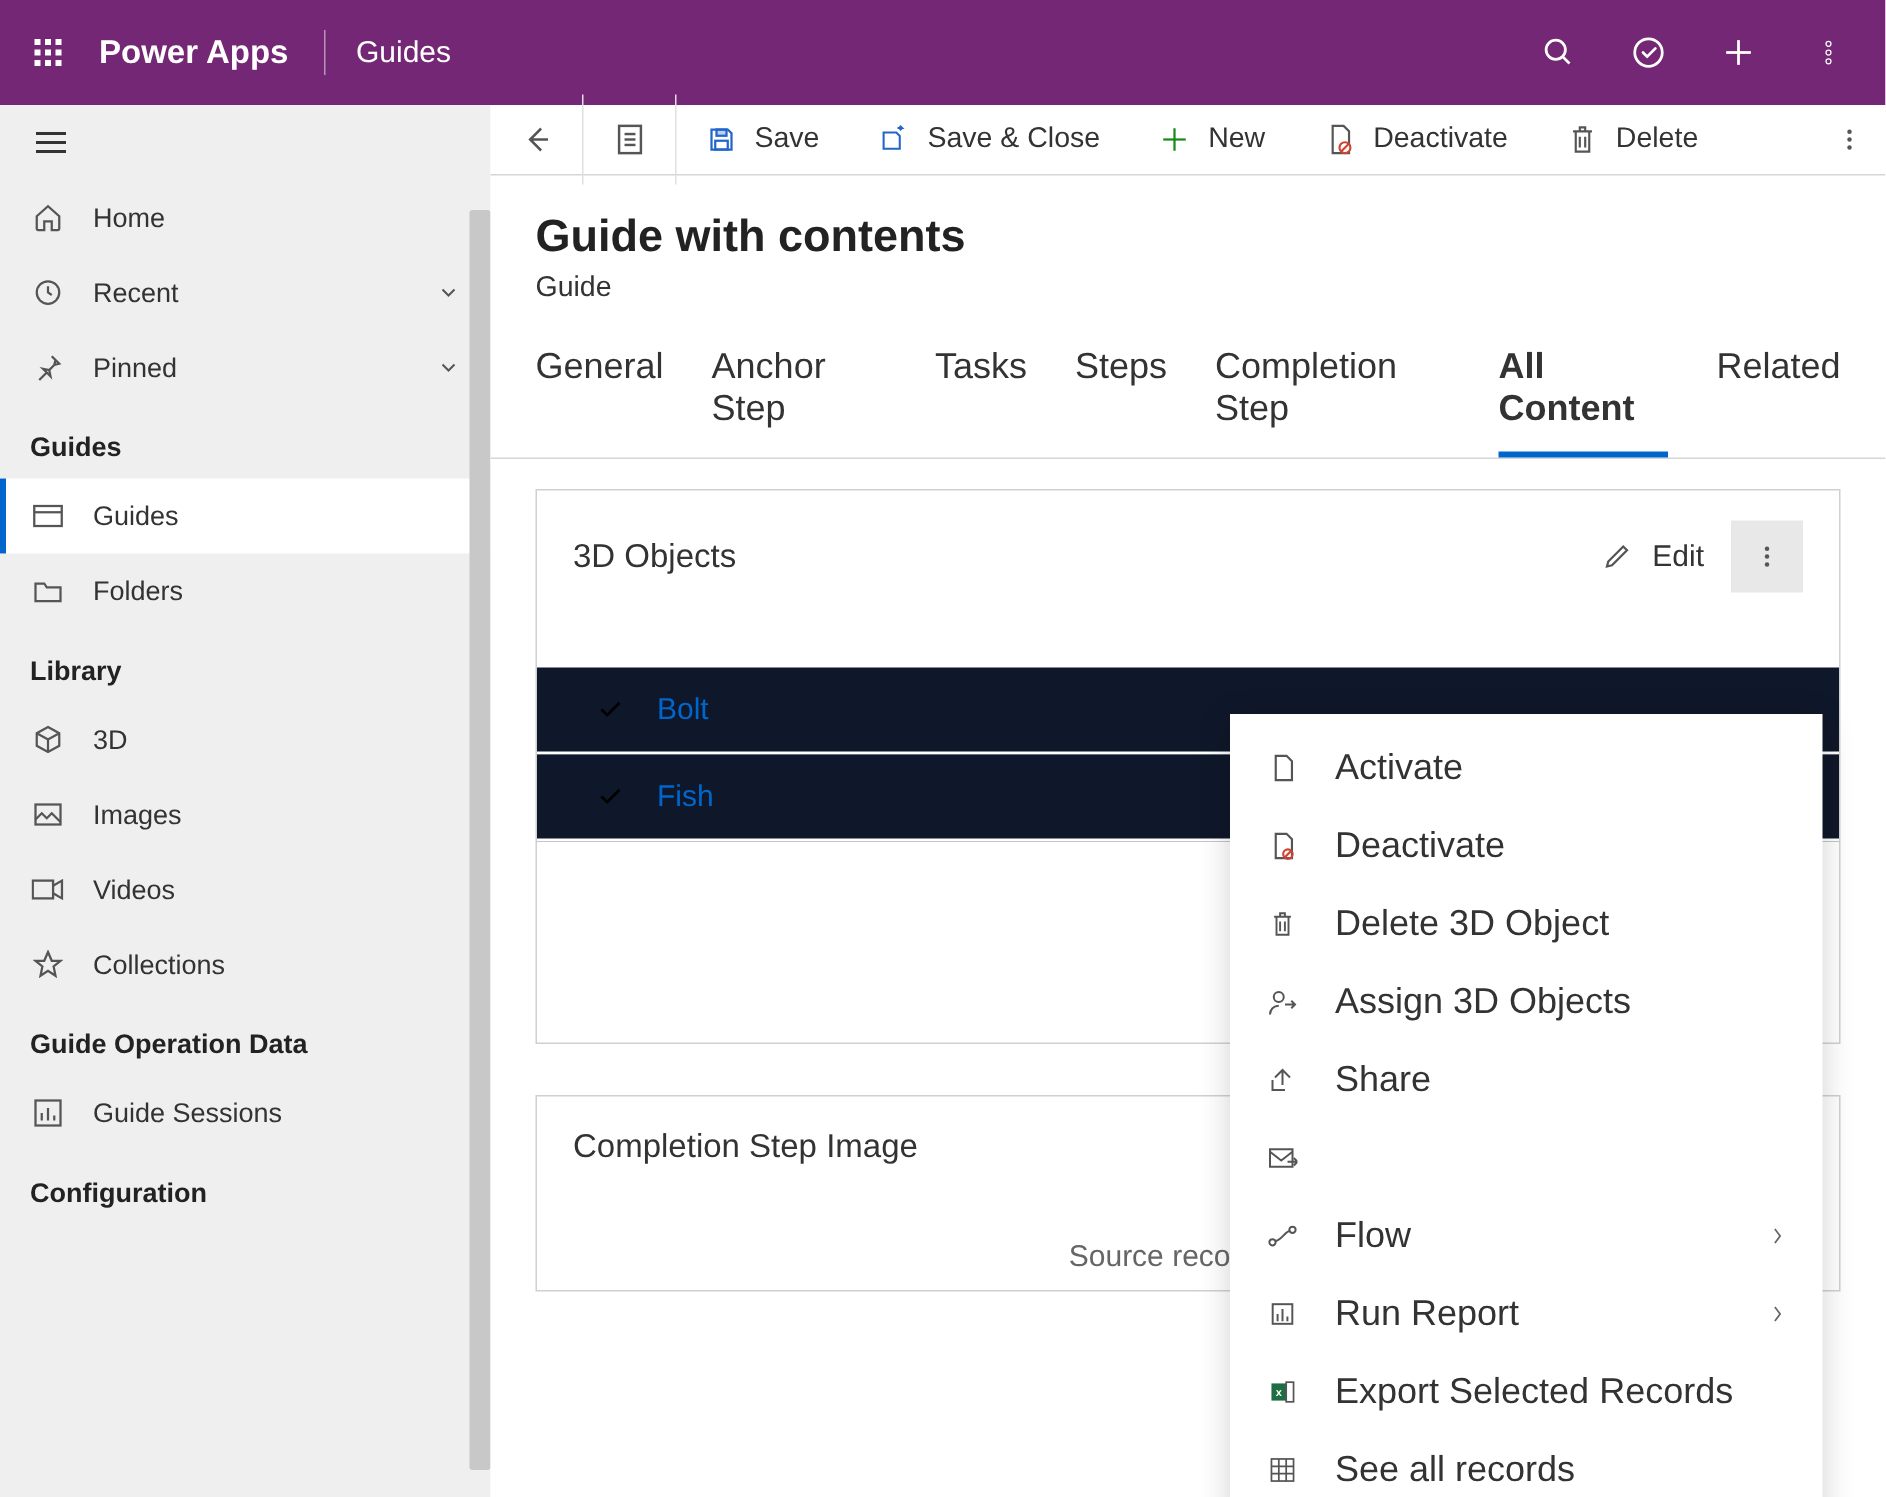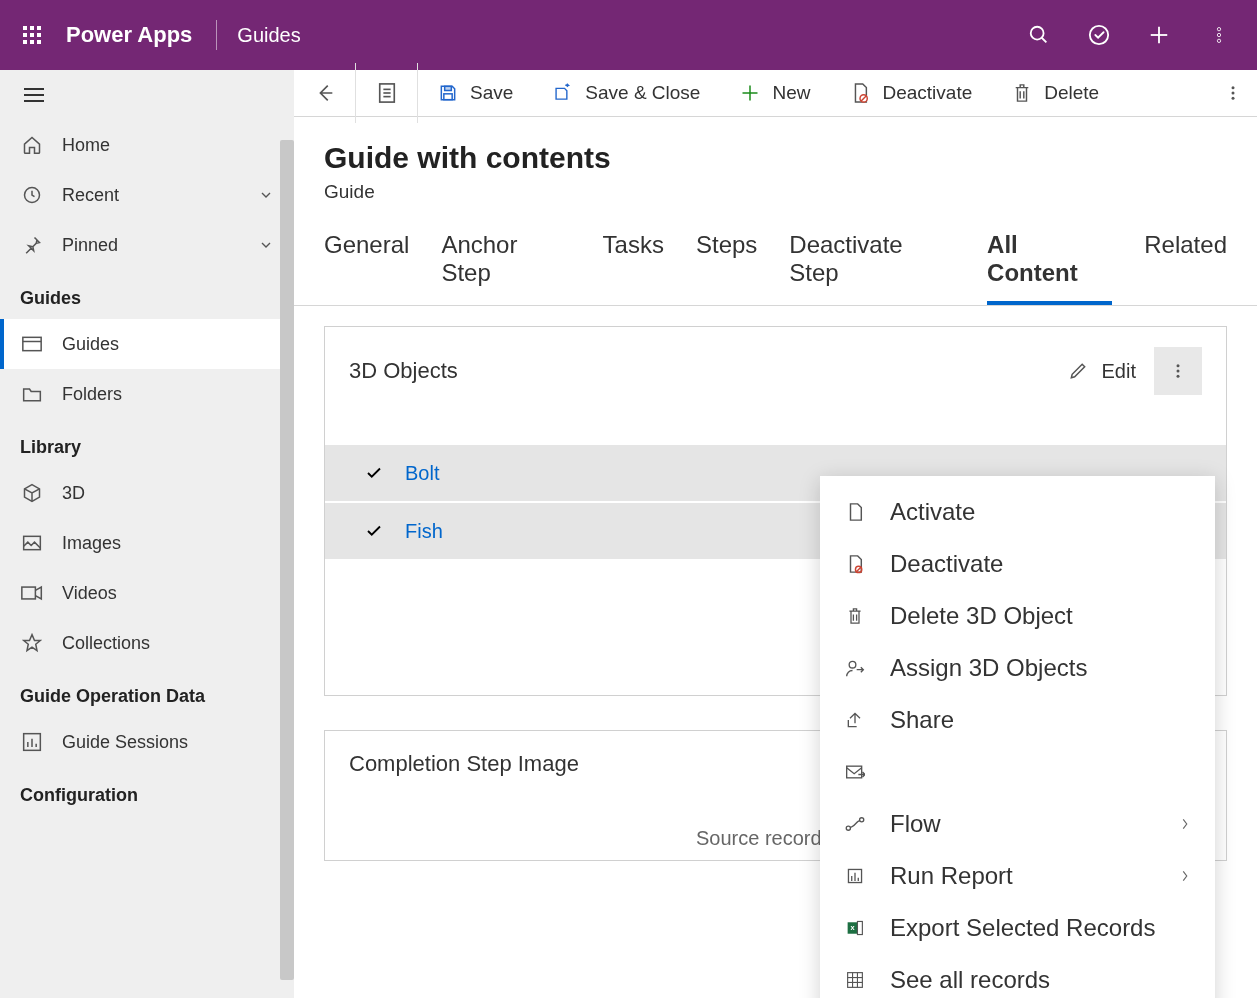--- a/index.html
+++ b/index.html
@@ -14,21 +14,21 @@
   .divider-v { width: 1px; height: 30px; background: rgba(255,255,255,0.5); }
   .module-title { font-size: 20px; padding: 0 20px; }
   .header-spacer { flex: 1; }
   .header-icon { width: 60px; height: 70px; display: flex; align-items: center; justify-content: center; cursor: pointer; }
   .header-icon svg { stroke: #fff; fill: none; }
 
   
   .body-row { display: flex; height: calc(100% - 70px); }
   
   
-  .sidebar { width: 294px; background: #efefef; position: relative; }
+  .sidebar { width: 327px; background: #efefef; position: relative; }
   .menu-btn { height: 50px; display: flex; align-items: center; padding: 0 24px; cursor: pointer; }
   .hamburger { width: 20px; height: 14px; display: flex; flex-direction: column; justify-content: space-between; }
   .hamburger span { height: 2px; background: #333; }
   .nav-item { height: 50px; display: flex; align-items: center; padding: 0 20px; cursor: pointer; font-size: 18px; color: #333; }
   .nav-item.selected { background: #fff; border-left: 4px solid #0066cc; padding-left: 16px; }
   .nav-icon { width: 24px; height: 24px; margin-right: 18px; display: flex; align-items: center; justify-content: center; }
   .nav-chevron { margin-left: auto; }
   .nav-section { padding: 18px 20px 10px; font-size: 18px; font-weight: 600; color: #222; }
   .scrollbar { position: absolute; right: 0; top: 70px; width: 14px; height: 840px; background: #c8c8c8; border-radius: 2px; }
 
@@ -56,21 +56,21 @@
   .content { padding: 20px 30px 30px; overflow-y: auto; flex: 1; position: relative; }
   .panel { border: 1px solid #d0d0d0; margin-bottom: 34px; }
   .panel-head { display: flex; align-items: center; padding: 20px 24px; }
   .panel-title { font-size: 22px; color: #333; flex: 1; }
   .edit-link { display: flex; align-items: center; gap: 14px; font-size: 20px; color: #333; cursor: pointer; padding: 0 10px; }
   .panel-more { width: 48px; height: 48px; display: flex; align-items: center; justify-content: center; background: #e8e8e8; cursor: pointer; margin-left: 8px; }
 
   .grid-head { display: flex; align-items: center; height: 48px; border-bottom: 1px solid #e0e0e0; padding: 0 16px 0 40px; }
   .grid-head .col-check { width: 40px; color: #555; }
   .grid-head .col-name { color: #888; font-size: 18px; display: flex; align-items: center; gap: 10px; }
-  .grid-row { display: flex; align-items: center; height: 58px; background: #e5e5e5; border-bottom: 2px solid #fff; padding: 0 16px 0 40px; }
+  .grid-row { display: flex; align-items: center; height: 58px; background: #0f172a; border-bottom: 2px solid #fff; padding: 0 16px 0 40px; }
   .grid-row .col-check { width: 40px; font-size: 18px; }
   .grid-row .col-name { color: #0066cc; font-size: 20px; cursor: pointer; }
   .grid-body { min-height: 280px; padding-top: 30px; }
 
   .panel-msg { text-align: center; font-size: 20px; color: #666; padding: 30px 0 10px; }
 
   
   .ctx-menu { position: absolute; right: 42px; top: 406px; width: 395px; background: #fff; box-shadow: 0 4px 20px rgba(0,0,0,0.18); z-index: 100; padding: 10px 0; }
   .ctx-item { height: 52px; display: flex; align-items: center; padding: 0 24px; cursor: pointer; }
   .ctx-icon { width: 22px; height: 22px; margin-right: 24px; display: flex; align-items: center; justify-content: center; color: #555; }
@@ -320,21 +320,21 @@
     <div class="record-head">
       <div class="record-title">Guide with contents</div>
       <div class="record-subtitle">Guide</div>
     </div>
 
     <div class="tabs">
       <div class="tab">General</div>
       <div class="tab">Anchor Step</div>
       <div class="tab">Tasks</div>
       <div class="tab">Steps</div>
-      <div class="tab">Deactivate Step</div>
+      <div class="tab">Completion Step</div>
       <div class="tab active">All Content</div>
       <div class="tab">Related</div>
     </div>
 
     <div class="content">
       <div class="panel">
         <div class="panel-head">
           <div class="panel-title">3D Objects</div>
           <div class="edit-link">
             <svg width="20" height="20" viewBox="0 0 24 24" fill="none" stroke="#555" stroke-width="1.8">

